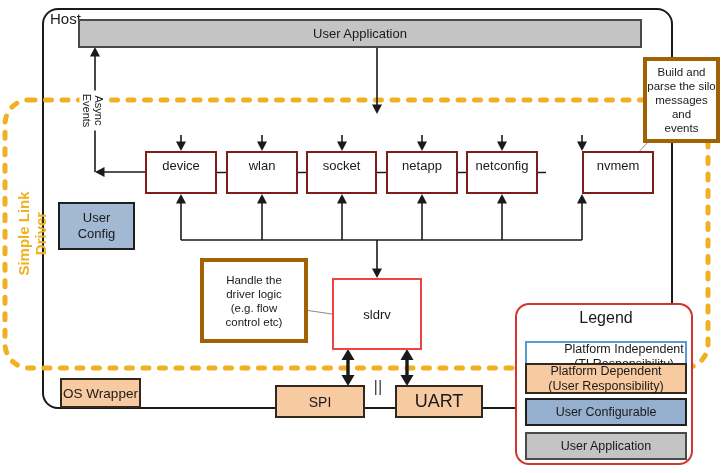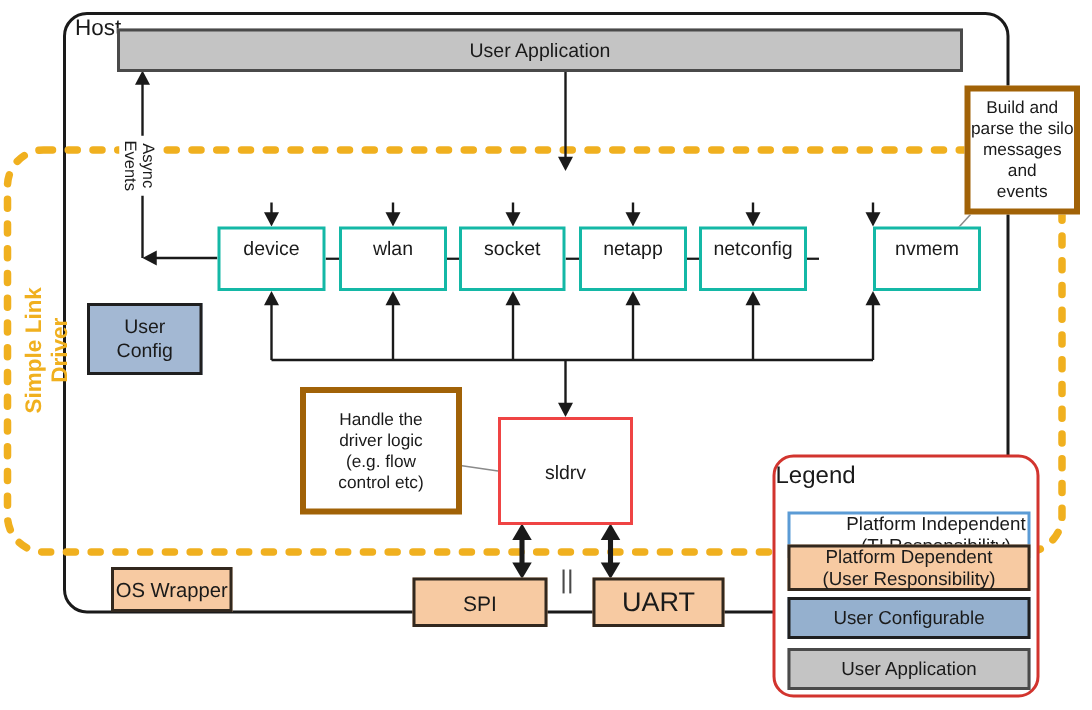--- a/index.html
+++ b/index.html
@@ -14,47 +14,47 @@
   #host-label{left:50px;top:10px;font-size:15px;z-index:3;}
   
   #lines{left:0;top:0;width:728px;height:473px;z-index:2;}
   
   .box{display:flex;align-items:center;justify-content:center;text-align:center;z-index:3;}
   
   #user-app-bar{left:78px;top:19px;width:564px;height:29px;background:#c4c4c4;border:2px solid #4a4a4a;font-size:13px;}
   
   #api-bar{left:160px;top:114px;width:435px;height:21px;background:#fff;border:2px solid #5b9bd5;font-size:13px;}
   
-  .module{top:151px;height:43px;background:#fff;border:2px solid #14b8a6;font-size:13px;align-items:flex-start;padding-top:5px;}
+  .module{top:151px;height:43px;background:#fff;border:2px solid #7f1d1d;font-size:13px;align-items:flex-start;padding-top:5px;}
   #mod-device{left:145px;width:72px;}
   #mod-wlan{left:226px;width:72px;}
   #mod-socket{left:306px;width:71px;}
   #mod-netapp{left:386px;width:72px;}
   #mod-netconfig{left:466px;width:72px;}
   #mod-nvmem{left:546px;width:72px;margin-left:36px;}
   
   #user-config{left:58px;top:202px;width:77px;height:48px;background:#a3b8d3;border:2px solid #1f1f1f;font-size:13px;line-height:16px;}
   
   #sldrv{left:332px;top:278px;width:90px;height:72px;background:#fff;border:2px solid #ef4444;font-size:13px;}
   
   .note{background:#fff;border:4px solid #a16207;font-size:11.5px;line-height:14px;z-index:4;}
   #handle-note{left:200px;top:258px;width:108px;height:85px;}
   #build-note{left:643px;top:57px;width:77px;height:86px;}
   
   .orange{background:#f7caa2;border:2px solid #32281e;}
-  #os-wrapper{left:60px;top:378px;width:81px;height:30px;font-size:13.5px;margin-left:14px;}
+  #os-wrapper{left:60px;top:378px;width:81px;height:30px;font-size:13.5px;}
   #spi-box{left:275px;top:385px;width:90px;height:33px;font-size:14px;}
   #uart-box{left:395px;top:385px;width:88px;height:33px;font-size:18px;}
   #or-sep{left:368px;top:375px;width:20px;height:24px;font-size:17px;color:#4a4a4a;z-index:3;}
   
   #async-label{left:72px;top:98px;width:40px;height:25px;background:#fff;font-size:11px;line-height:12px;text-align:center;transform:rotate(90deg);z-index:3;}
   #sld-label{left:-42px;top:225px;width:130px;height:17px;text-align:center;font-size:15px;font-weight:bold;color:#f0b01f;transform:rotate(-90deg);z-index:3;}
   
   #legend{left:515px;top:303px;width:178px;height:162px;background:#fff;border:2.5px solid #d2342e;border-radius:14px;z-index:5;}
-  #legend-title{left:0;top:4px;width:178px;text-align:left;font-size:16px;}
+  #legend-title{left:0;top:4px;width:178px;text-align:center;font-size:16px;}
   .lg-item{left:8px;width:162px;display:flex;align-items:center;justify-content:center;text-align:center;font-size:12.5px;line-height:14.5px;}
   #lg-independent{top:36px;height:31px;background:#fff;border:2px solid #5b9bd5;padding-left:36px;}
   #lg-dependent{top:58px;height:31px;background:#f7caa2;border:2px solid #32281e;}
   #lg-configurable{top:93px;height:28px;background:#95b0ce;border:2px solid #1f1f1f;}
   #lg-application{top:127px;height:28px;background:#c4c4c4;border:2px solid #4a4a4a;}
 </style>
 </head>
 <body>
 
 <div id="canvas">

